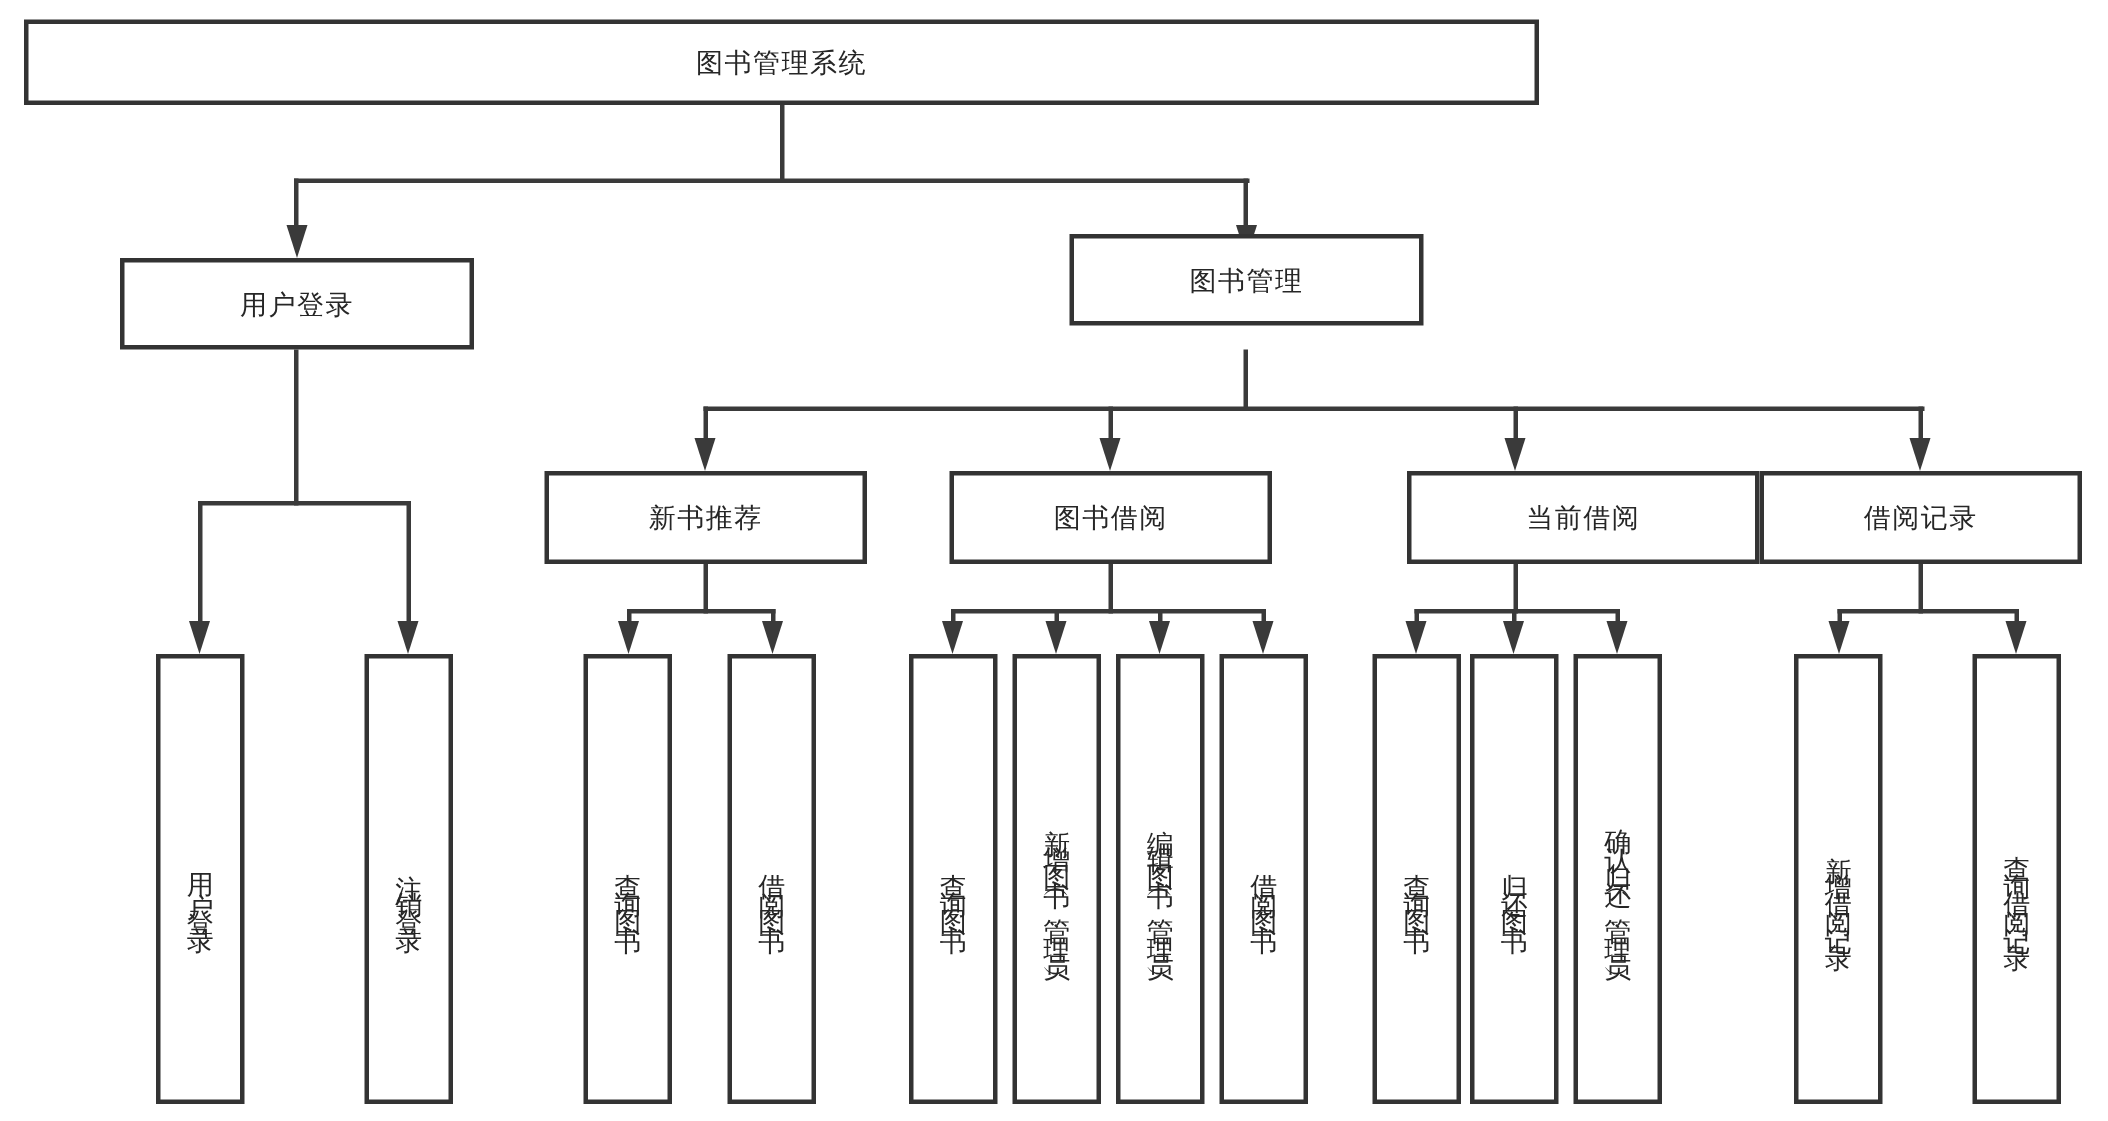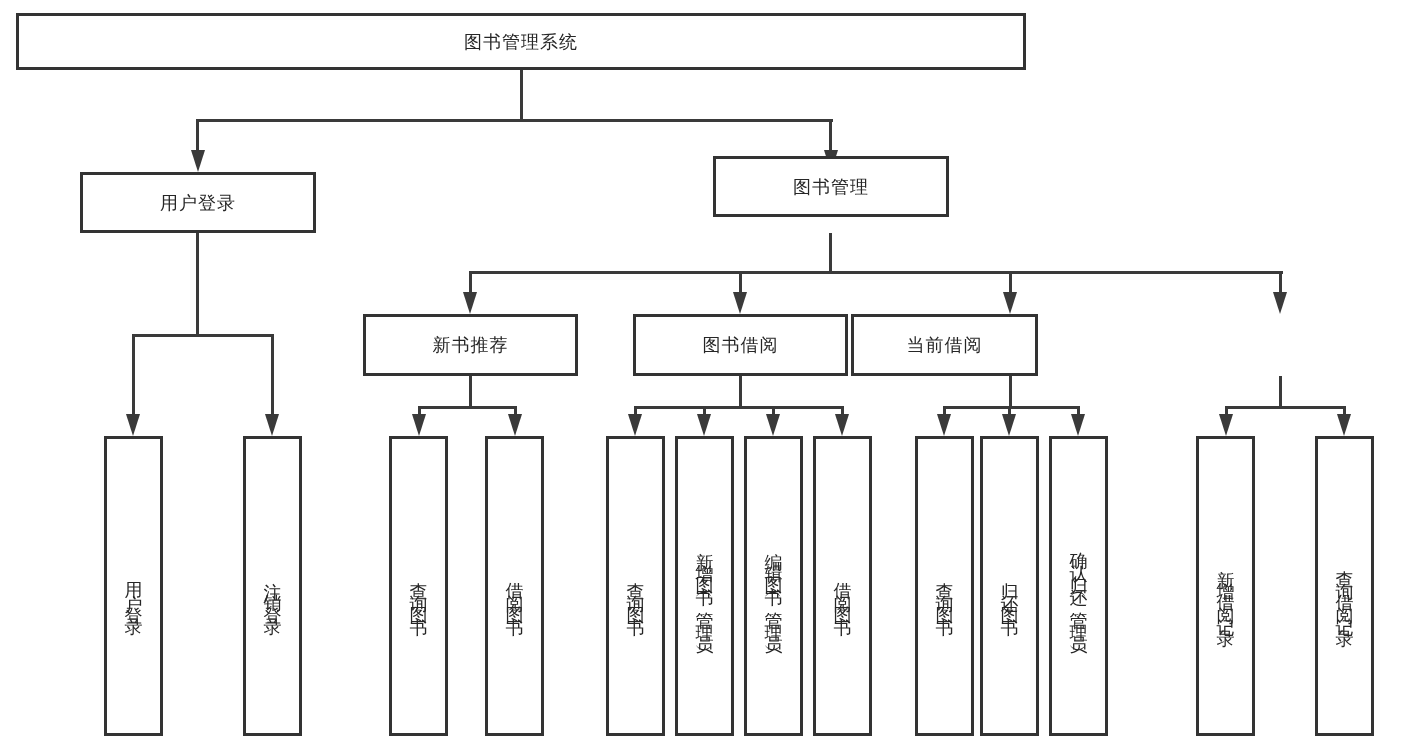--- a/index.html
+++ b/index.html
@@ -96,22 +96,25 @@
   <div class="arrow" style="left:733px;top:292px"></div>
   <div class="arrow" style="left:1003px;top:292px"></div>
   <div class="arrow" style="left:1273px;top:292px"></div>
 
   <div class="box" style="left:633px;top:314px;width:215px;height:62px">
     <span class="lbl">图书借阅</span>
   </div>
   <div class="box" style="left:363px;top:314px;width:215px;height:62px">
     <span class="lbl">新书推荐</span>
   </div>
-  <div class="box" style="left:851px;top:314px;width:187px;height:62px">
+  <div class="box" style="left:938px;top:314px;width:235px;height:62px">
     <span class="lbl">当前借阅</span>
+  </div>
+  <div class="box" style="left:1173px;top:314px;width:215px;height:62px">
+    <span class="lbl">借阅记录</span>
   </div>
 
   <div class="vl" style="left:469px;top:376px;height:33px"></div>
   <div class="hl" style="left:418px;top:406px;width:99px"></div>
   <div class="vl" style="left:418px;top:406px;height:12px"></div>
   <div class="vl" style="left:514px;top:406px;height:12px"></div>
   <div class="arrow" style="left:412px;top:414px"></div>
   <div class="arrow" style="left:508px;top:414px"></div>
 
   <div class="vl" style="left:739px;top:376px;height:33px"></div>

